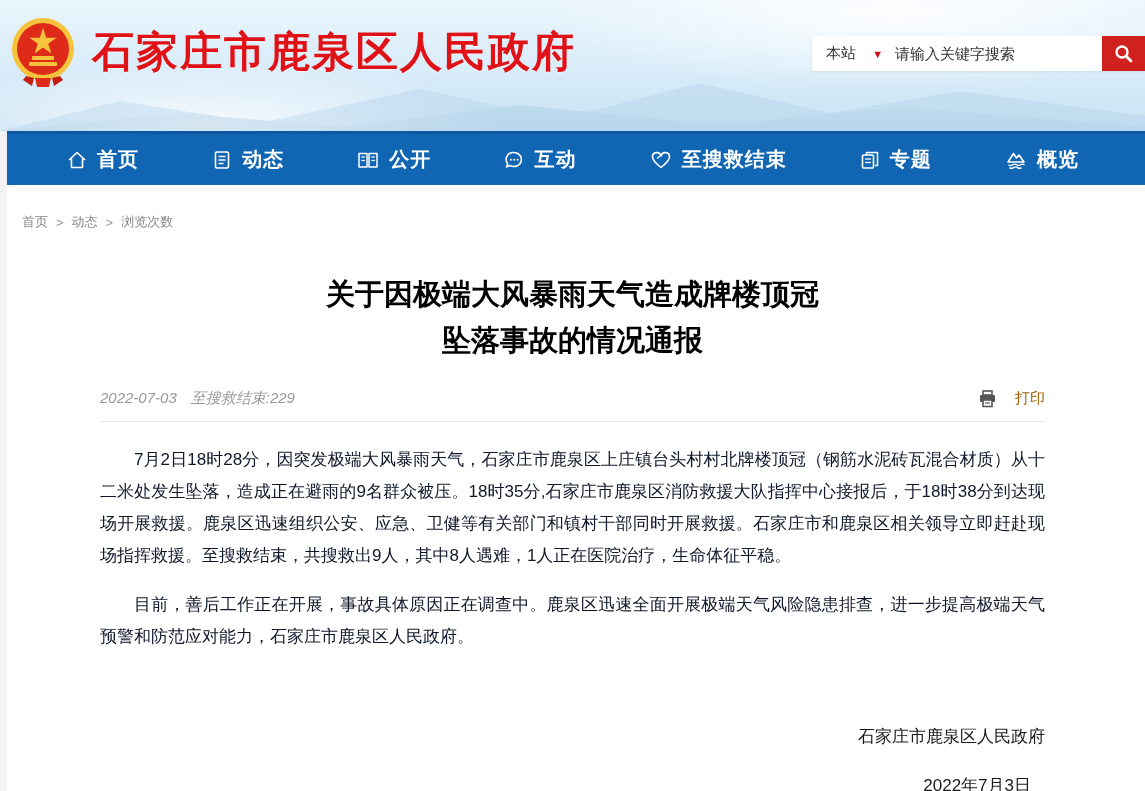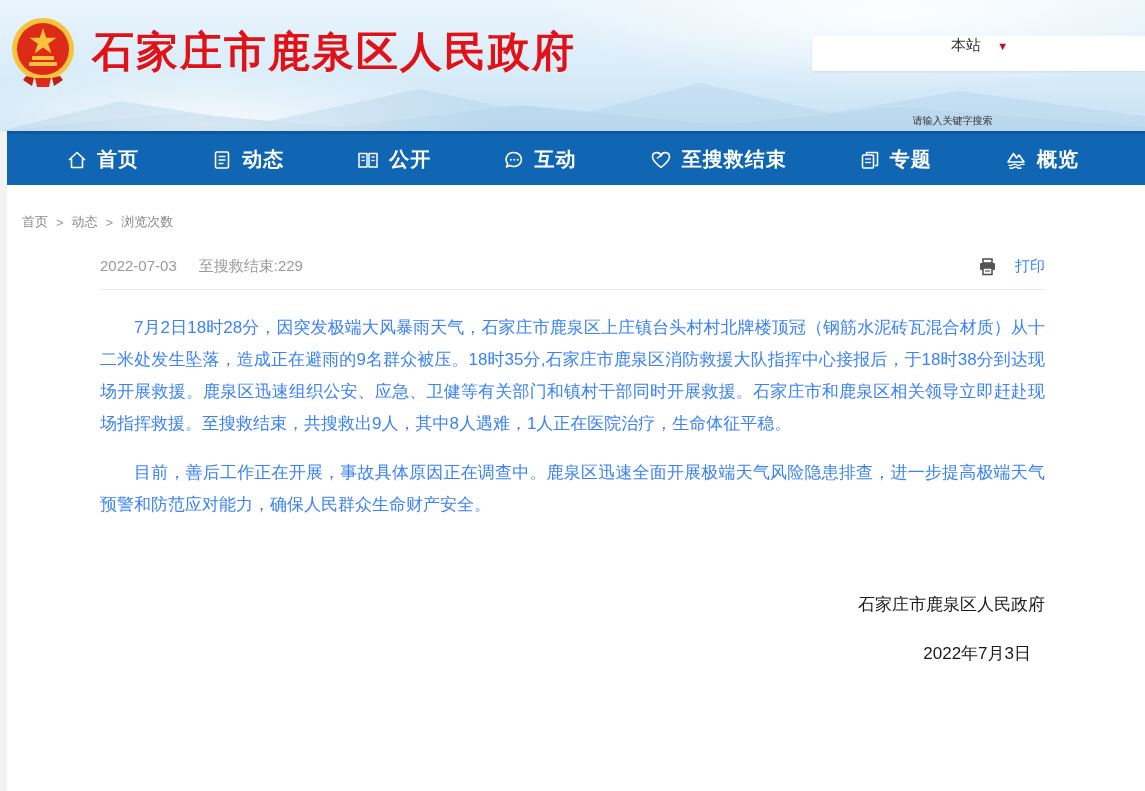--- a/index.html
+++ b/index.html
@@ -28,28 +28,27 @@
   .site-title {
     margin-left:14px; font-size:42px; font-weight:bold; color:#e01218;
     letter-spacing:2px; text-shadow:0 1px 0 rgba(255,255,255,.6);
   }
 
   
   .search-bar {
     position:absolute; left:812px; top:36px; width:333px; height:35px;
     background:#ffffff; display:flex; align-items:center;
     box-shadow:0 1px 2px rgba(0,0,0,.08);
-    flex-direction:column;
   }
   .search-scope {
     padding:0 10px 0 14px; font-size:15px; color:#333; cursor:pointer; white-space:nowrap;
   }
   .scope-caret { color:#c3121a; font-size:11px; margin:0 2px 0 12px; }
   .search-input {
-    flex:0 0 130px; border:none; outline:none; font-size:10px; color:#0369a1;
+    flex:0 0 130px; border:none; outline:none; font-size:15px; color:#0369a1;
     font-family:inherit; background:transparent;
   }
   .search-input::placeholder { color:#333; opacity:1; }
   .search-btn {
     width:64px; height:35px; background:#d0211c; border:none; cursor:pointer;
     display:flex; align-items:center; justify-content:center; margin-left:8px;
   }
 
   
   .navbar {
@@ -80,30 +79,30 @@
 
   .article { margin:0 100px; }
   .article-title {
     margin-top:40px; text-align:center; font-size:29px; line-height:46px;
     font-weight:bold; color:#000;
   }
   .meta-row {
     margin-top:26px; display:flex; align-items:center;
     border-bottom:1px solid #e8e8e8; padding-bottom:13px;
   }
-  .meta-left { display:flex; gap:22px; font-size:15px; color:#999; }
+  .meta-left { display:flex; gap:14px; font-size:15px; color:#999;font-style:italic; }
   .print-btn {
     margin-left:auto; display:flex; align-items:center; gap:18px;
-    font-size:15px; color:#3b82f6; cursor:pointer; background:none; border:none;
+    font-size:15px; color:#a16207; cursor:pointer; background:none; border:none;
     font-family:inherit;
   }
 
   .body-text { margin-top:22px; }
   .body-text p {
-    font-size:17px; line-height:32px; color:#3b82f6;
+    font-size:17px; line-height:32px; color:#0f172a;
     text-align:justify; text-indent:2em; margin-bottom:17px;
   }
   .signature { text-align:right; font-size:17px; color:#1a1a1a; }
   .sig-author { margin-top:72px; }
   .sig-date { margin-top:26px; padding-right:14px; }
 </style>
 </head>
 <body>
 
 <div class="header">
@@ -209,40 +208,44 @@
   <div class="breadcrumb">
     <a>首页</a>
     <span class="crumb-sep">&gt;</span>
     <a>动态</a>
     <span class="crumb-sep">&gt;</span>
     <a>浏览次数</a>
   </div>
 
   <div class="article">
 
+    <h1 class="article-title">
+      <span>关于因极端大风暴雨天气造成牌楼顶冠</span><br>
+      <span>坠落事故的情况通报</span>
+    </h1>
 
     <div class="meta-row">
       <div class="meta-left">
         <span>2022-07-03</span>
         <span>至搜救结束:229</span>
       </div>
       <button class="print-btn">
         <svg width="19" height="18" viewBox="0 0 19 18">
           <rect x="5" y="1" width="9" height="4" fill="none" stroke="#555" stroke-width="1.6"></rect>
           <rect x="2" y="5" width="15" height="7" rx="1" fill="#555"></rect>
           <rect x="5" y="10" width="9" height="6.5" fill="#fff" stroke="#555" stroke-width="1.6"></rect>
           <line x1="7" y1="13" x2="12" y2="13" stroke="#555" stroke-width="1.2"></line>
         </svg>
         <span>打印</span>
       </button>
     </div>
 
     <div class="body-text">
       <p>7月2日18时28分，因突发极端大风暴雨天气，石家庄市鹿泉区上庄镇台头村村北牌楼顶冠（钢筋水泥砖瓦混合材质）从十二米处发生坠落，造成正在避雨的9名群众被压。18时35分,石家庄市鹿泉区消防救援大队指挥中心接报后，于18时38分到达现场开展救援。鹿泉区迅速组织公安、应急、卫健等有关部门和镇村干部同时开展救援。石家庄市和鹿泉区相关领导立即赶赴现场指挥救援。至搜救结束，共搜救出9人，其中8人遇难，1人正在医院治疗，生命体征平稳。</p>
-      <p>目前，善后工作正在开展，事故具体原因正在调查中。鹿泉区迅速全面开展极端天气风险隐患排查，进一步提高极端天气预警和防范应对能力，确保人民群众生命财产安全。</p>
+      <p>目前，善后工作正在开展，事故具体原因正在调查中。鹿泉区迅速全面开展极端天气风险隐患排查，进一步提高极端天气预警和防范应对能力，石家庄市鹿泉区人民政府。</p>
     </div>
 
     <div class="signature">
       <div class="sig-author">石家庄市鹿泉区人民政府</div>
       <div class="sig-date">2022年7月3日</div>
     </div>
 
   </div>
 </div>
 

